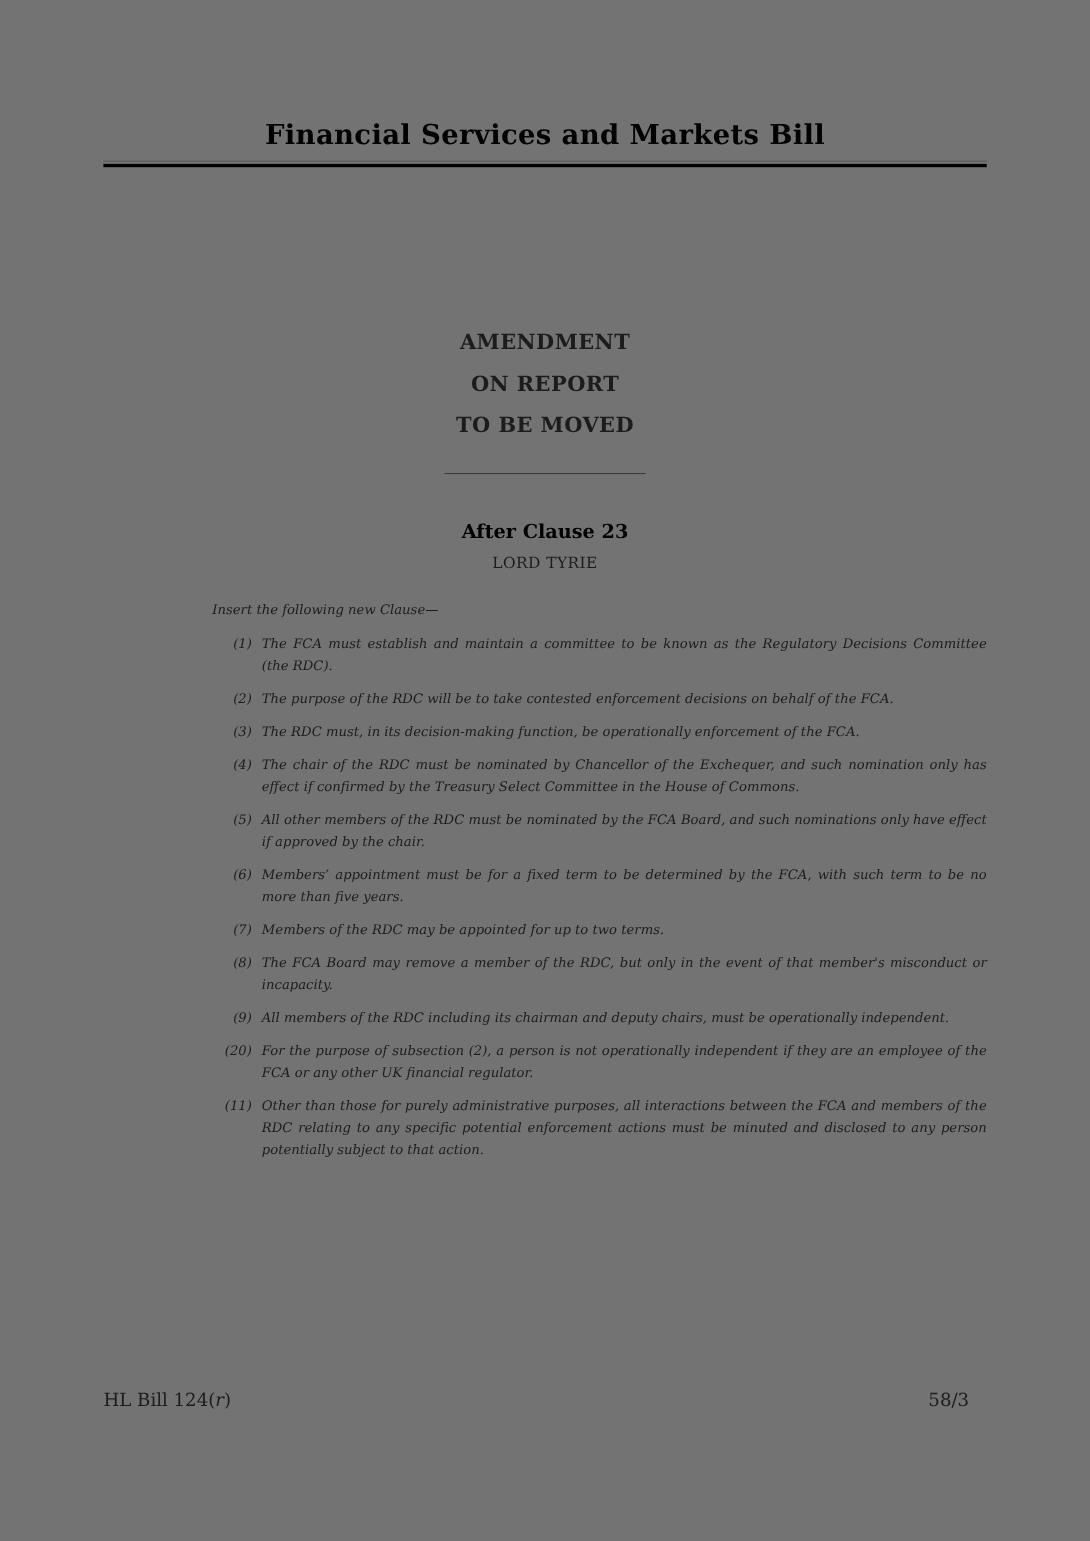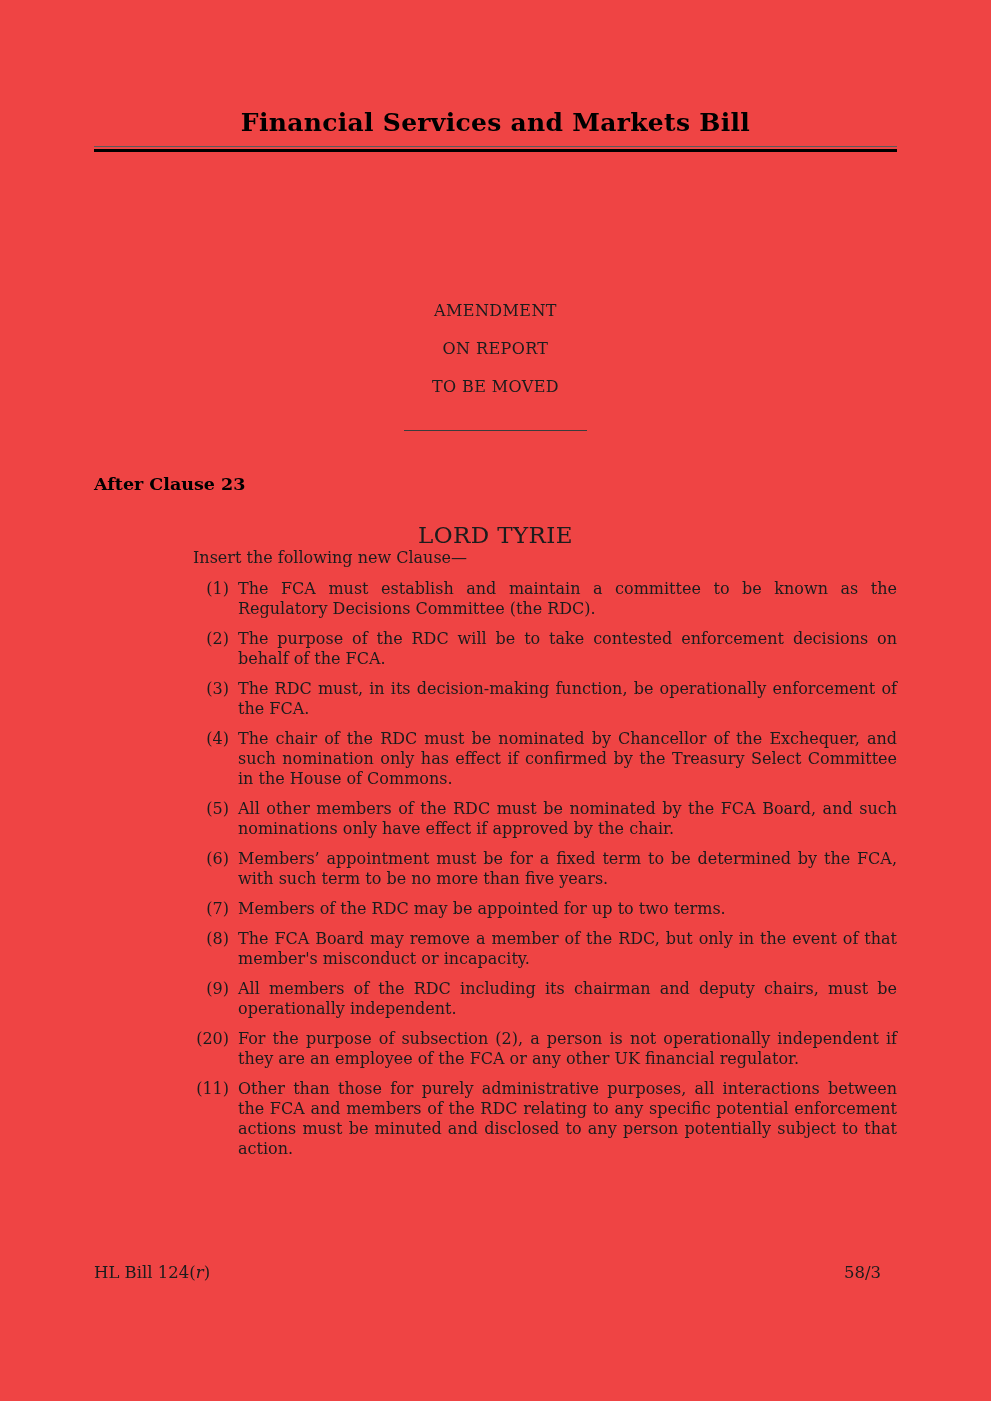--- a/index.html
+++ b/index.html
@@ -1,21 +1,21 @@
 <!DOCTYPE html>
 <html><head>
 <meta charset="utf-8">
 <style>
   html, body { margin: 0; padding: 0; background: #ffffff; }
   .page {
     position: relative;
     width: 991px;
     height: 1401px;
     box-sizing: border-box;
-    background: #ef4444;
+    background: #737373;
     color: #1c1c1c;
     font-family: "DejaVu Serif", "Liberation Serif", serif;
     padding: 0 94px;
     overflow: hidden;
   }
   .doc-title {
     padding-top: 106px;
     text-align: center;
     font-weight: bold;
     font-size: 25px;
@@ -26,48 +26,51 @@
   .title-rule {
     margin-top: 6px;
     height: 6px;
     box-sizing: border-box;
     border-top: 1.5px solid #5a5a5a;
     border-bottom: 3px solid #000;
   }
   .notice {
     margin-top: 140px;
     text-align: center;
-    font-size: 16px;
+    font-size: 19px;
     letter-spacing: 0.4px;
+    font-weight: bold;
   }
   .notice-line { line-height: 38px; }
   .separator-rule {
     width: 183px;
     margin: 24px auto 0 auto;
     border-bottom: 1.5px solid #3c3c3c;
   }
   .clause-location {
     margin-top: 42px;
+    text-align: center;
     font-weight: bold;
     font-size: 17.5px;
     line-height: 22px;
     color: #000;
   }
   .mover {
-    margin-top: 29px;
+    margin-top: 6px;
     text-align: center;
-    font-size: 23px;
+    font-size: 14px;
     line-height: 22px;
     letter-spacing: 0.4px;
   }
   .amendment-body {
-    margin-top: 2px;
+    margin-top: 21px;
     margin-left: 99px;
-    font-size: 16px;
+    font-size: 12px;
     line-height: 20px;
+    font-style: italic;
   }
   .instruction { line-height: 20px; }
   .new-clause-heading {
     margin-top: 8px;
     font-weight: bold;
     color: #000;
     text-indent: -6px;
   }
   .subsections { margin-top: 11px; }
   .subsection {

